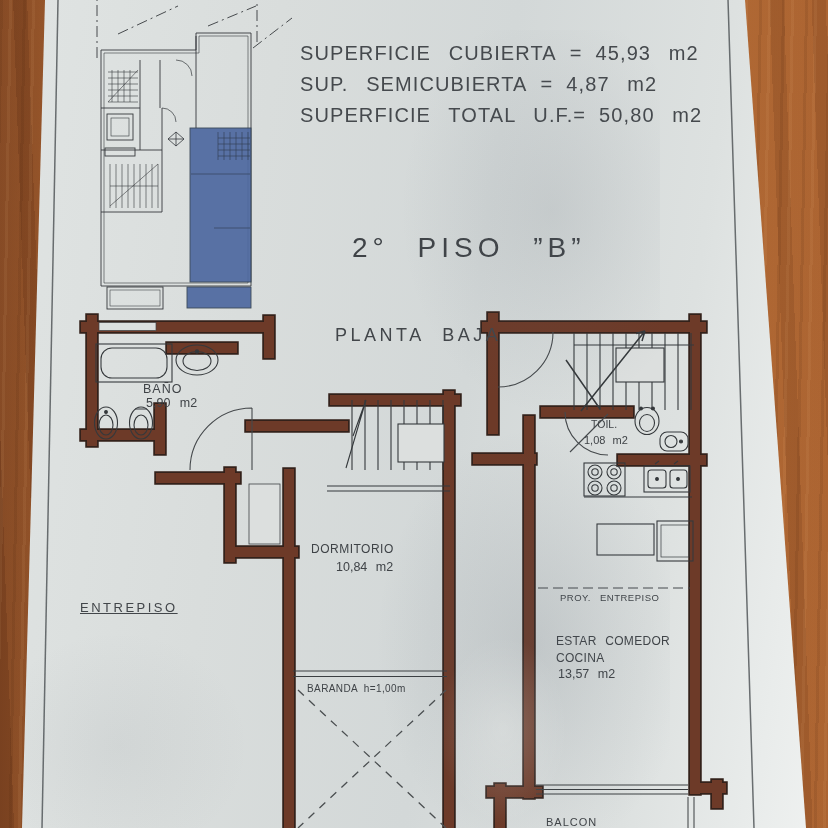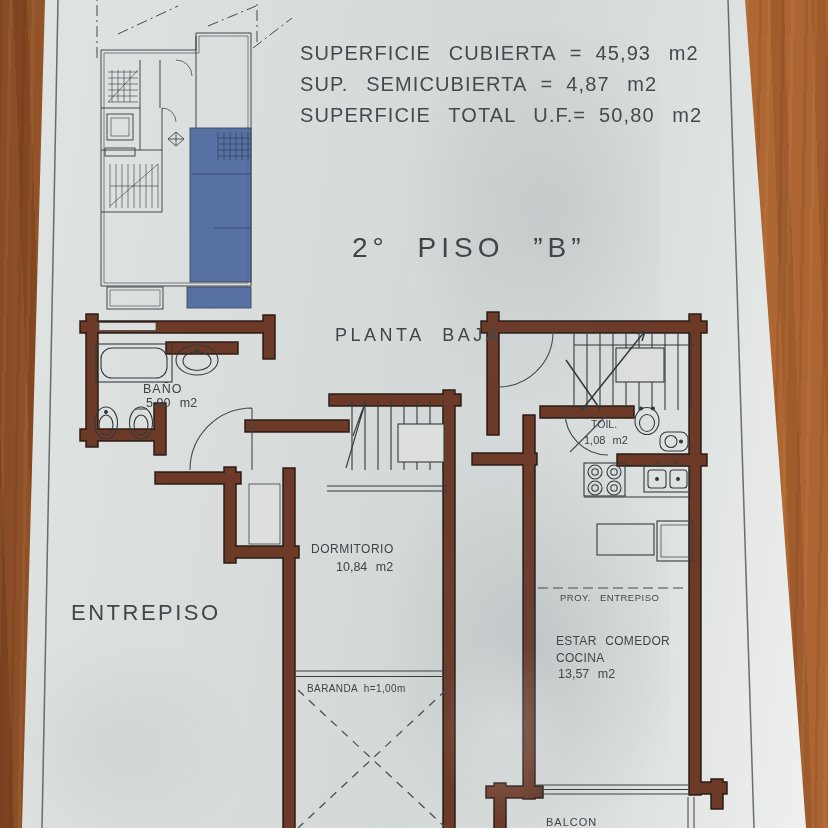--- a/index.html
+++ b/index.html
@@ -17,21 +17,21 @@
     background:linear-gradient(98deg,#e0e4e3 0%,#d9dddc 30%,#d3d8d8 55%,#dde1e0 78%,#e9eceb 92%,#f0f2f1 100%);
   }
   .draw{position:absolute;left:0;top:0;width:828px;height:828px;}
   .draw text{fill:#3f4347;font-family:"Liberation Sans",sans-serif;}
   .txt{position:absolute;color:#45494d;white-space:nowrap;}
   .areas{left:300px;top:42px;}
   .areas .row{display:flex;gap:13px;font-size:20px;letter-spacing:1.1px;word-spacing:11px;margin-bottom:8px;color:#45494d;}
   .areas .row span:empty{display:none;}
   .title{left:352px;top:232px;font-size:28px;letter-spacing:5px;word-spacing:16px;color:#3f4347;}
   .planta{left:335px;top:325px;font-size:18px;letter-spacing:3.5px;word-spacing:10px;color:#42464a;}
-  .entrepiso{left:71px;top:600px;font-size:22px;letter-spacing:2.5px;color:#42464a;}
+  .entrepiso{left:80px;top:600px;font-size:13px;letter-spacing:2.5px;color:#42464a;text-decoration:underline;}
   .shade{position:absolute;pointer-events:none;}
   .sh-a{left:390px;top:30px;width:270px;height:400px;background:radial-gradient(ellipse at 60% 45%,rgba(86,95,106,.13),rgba(0,0,0,0) 66%);}
   .sh-b{left:370px;top:420px;width:300px;height:430px;background:radial-gradient(ellipse at 55% 52%,rgba(82,92,104,.17),rgba(0,0,0,0) 68%);}
   .sh-c{left:10px;top:630px;width:240px;height:210px;background:radial-gradient(ellipse at 45% 55%,rgba(90,98,108,.07),rgba(0,0,0,0) 70%);}
   .hl-a{left:438px;top:635px;width:130px;height:190px;background:radial-gradient(ellipse at 50% 50%,rgba(255,255,250,.22),rgba(0,0,0,0) 70%);}
 </style>
 </head>
 <body>
 
 <div class="paper">

